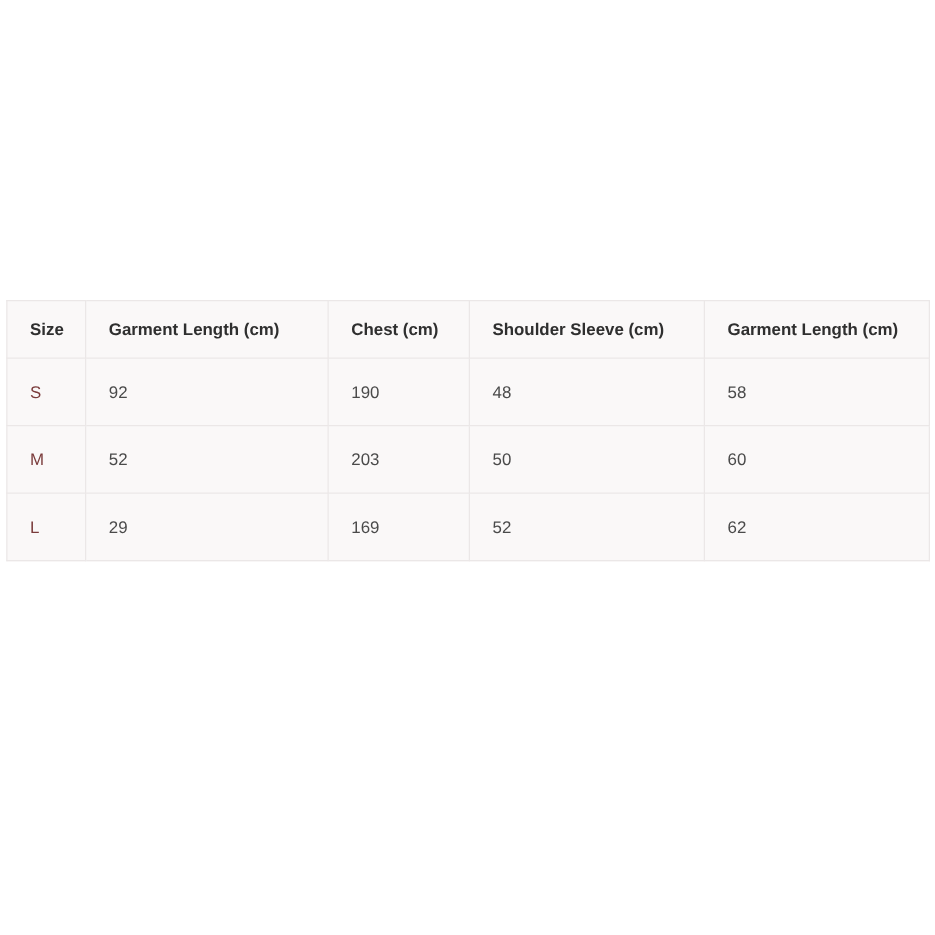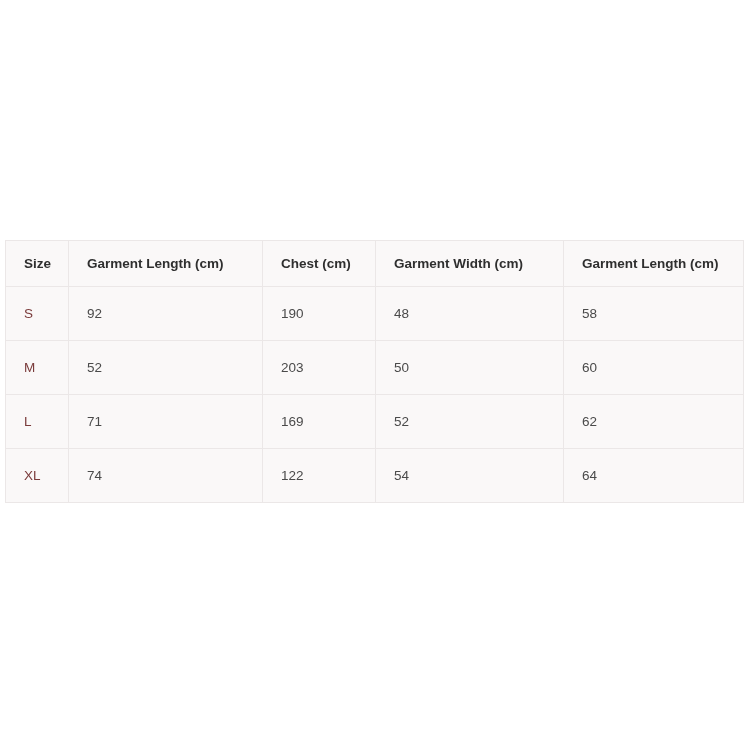--- a/index.html
+++ b/index.html
@@ -76,49 +76,42 @@
           <col class="c1">
           <col class="c2">
           <col class="c3">
           <col class="c4">
       </colgroup>
       <thead>
         <tr>
           <th>Size</th>
           <th>Garment Length (cm)</th>
           <th>Chest (cm)</th>
-          <th>Garment Width (cm)</th>
+          <th>Shoulder Sleeve (cm)</th>
           <th>Garment Length (cm)</th>
         </tr>
       </thead>
       <tbody>
         <tr>
           <td class="size-cell">S</td>
           <td>92</td>
           <td>190</td>
           <td>48</td>
           <td>58</td>
         </tr>
         <tr>
           <td class="size-cell">M</td>
           <td>52</td>
           <td>203</td>
           <td>50</td>
           <td>60</td>
         </tr>
         <tr>
           <td class="size-cell">L</td>
-          <td>71</td>
+          <td>29</td>
           <td>169</td>
           <td>52</td>
           <td>62</td>
-        </tr>
-        <tr>
-          <td class="size-cell">XL</td>
-          <td>74</td>
-          <td>122</td>
-          <td>54</td>
-          <td>64</td>
         </tr>
       </tbody>
     </table>
   </div>
 </div>
 
 </body></html>

